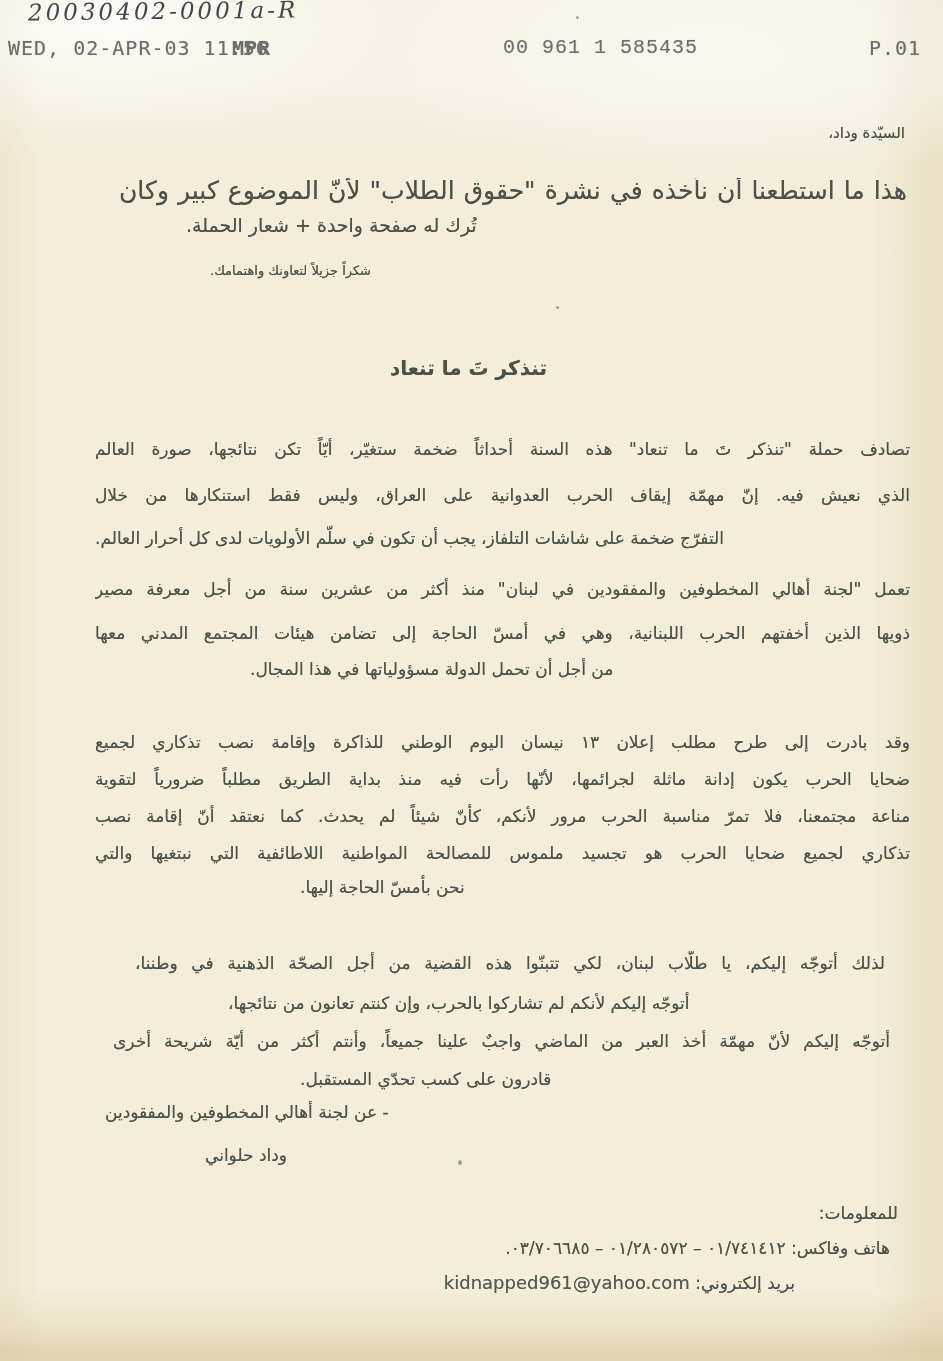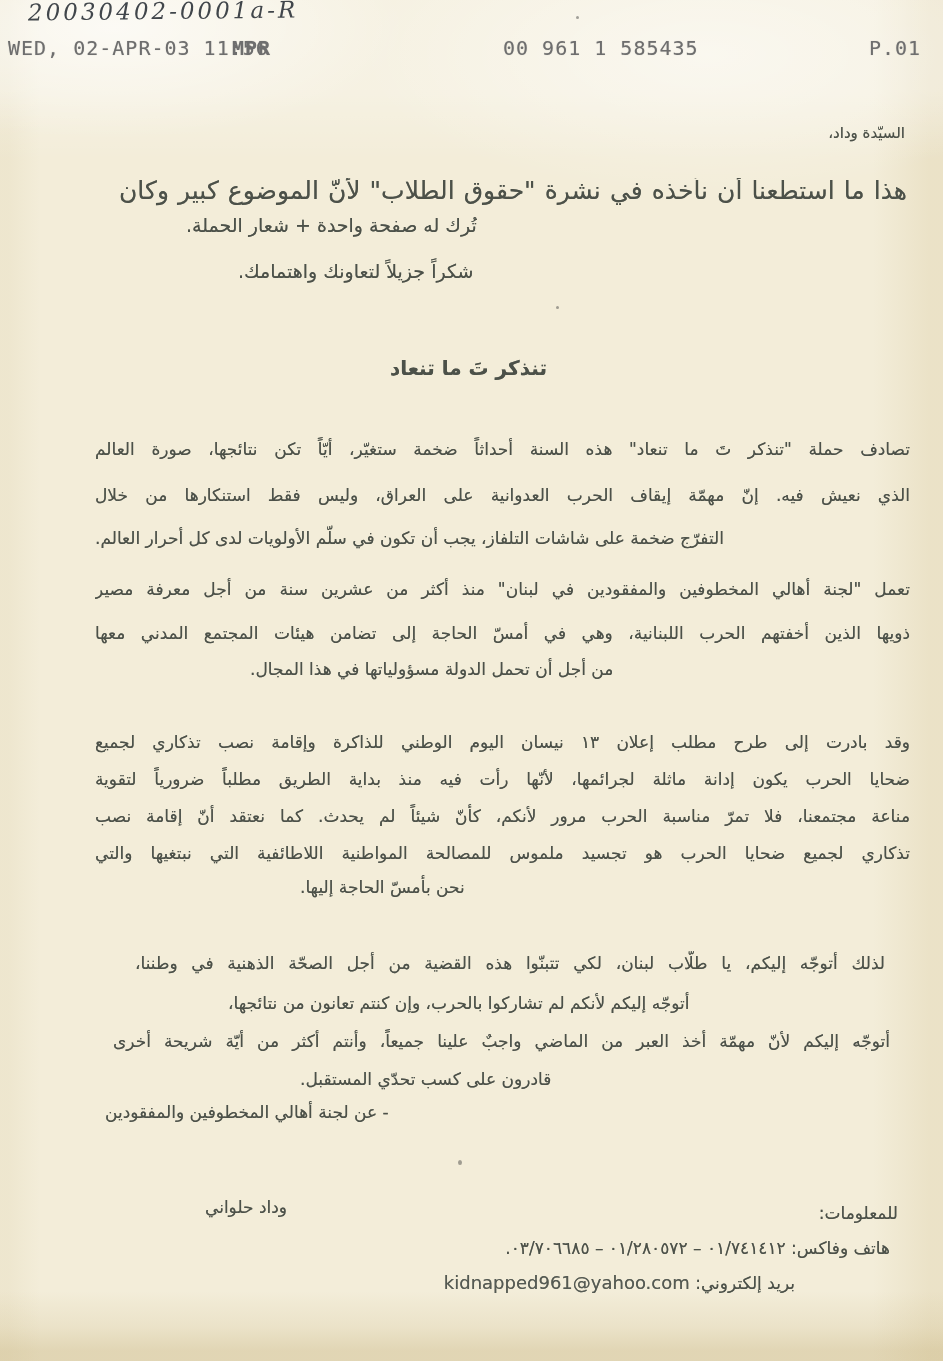--- a/index.html
+++ b/index.html
@@ -43,27 +43,27 @@
     font-size:23px;letter-spacing:3px;
     color:#41464b;transform:rotate(-.6deg);
     white-space:nowrap;
   }
   .fax{
     position:absolute;top:36px;
     font-family:"DejaVu Sans Mono",monospace;
     font-size:20px;color:#6e6e6e;letter-spacing:1px;
     white-space:nowrap;text-shadow:0 0 1px rgba(110,110,110,.4);
   }
-  .fax.dt{left:8px;} .fax.sender{left:232px;font-weight:bold;} .fax.num{left:503px;} .fax.pg{left:869px;}
+  .fax.dt{left:8px;} .fax.sender{left:232px;font-weight:bold;} .fax.num{left:503px;font-family:Liberation Mono, monospace;} .fax.pg{left:869px;}
   .greet{top:120px;right:38px;font-size:15px;}
   .title{top:355px;left:390px;font-weight:bold;font-size:20px;letter-spacing:.5px;}
   
   .i1{top:178px;right:36px;width:788px;font-size:25px;height:30px;}
   .i2{top:212px;left:186px;font-size:19px;}
-  .i3{top:258px;left:210px;font-size:19px;margin-left:28px;}
+  .i3{top:258px;left:210px;font-size:13px;}
   
   .p1a{top:436px;right:33px;width:815px;}
   .p1b{top:482px;right:33px;width:815px;}
   .p1c{top:525px;left:95px;}
   
   .p2a{top:576px;right:33px;width:815px;}
   .p2b{top:620px;right:33px;width:815px;}
   .p2c{top:656px;left:250px;}
   
   .p3a{top:729px;right:33px;width:815px;}
@@ -71,21 +71,21 @@
   .p3c{top:803px;right:33px;width:815px;}
   .p3d{top:840px;right:33px;width:815px;}
   .p3e{top:874px;left:300px;}
   
   .p4a{top:951px;right:58px;width:750px;font-family:Liberation Serif, serif;}
   .p4b{top:990px;left:228px;}
   .p4c{top:1028px;right:53px;width:777px;}
   .p4d{top:1066px;left:300px;}
   
   .s1{top:1099px;left:105px;}
-  .s2{top:1194px;left:205px;}
+  .s2{top:1142px;left:205px;}
   
   .f1{top:1200px;right:45px;}
   .f2{top:1235px;right:53px;}
   .f3{top:1270px;right:148px;}
   .f3 .mail{direction:ltr;unicode-bidi:embed;font-size:18px;color:#555a53;}
   .speck{position:absolute;border-radius:50%;background:rgba(90,90,85,.55);}
 </style>
 </head>
 <body>
 

